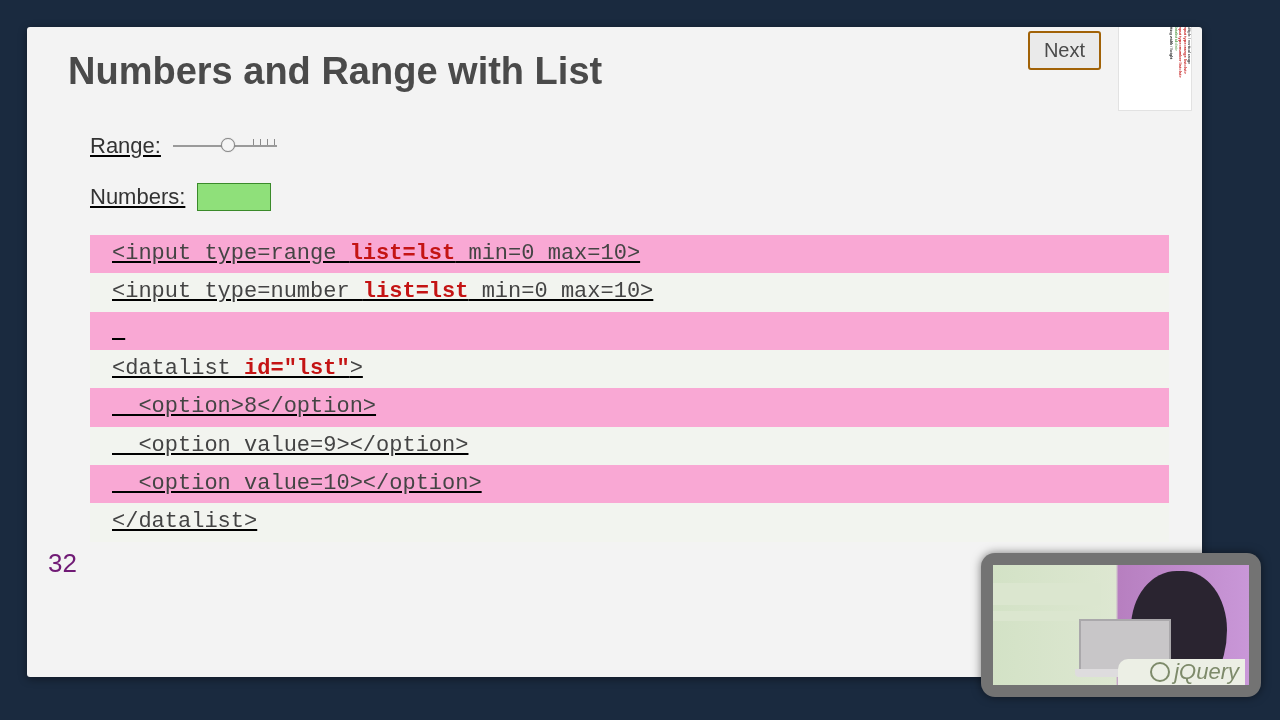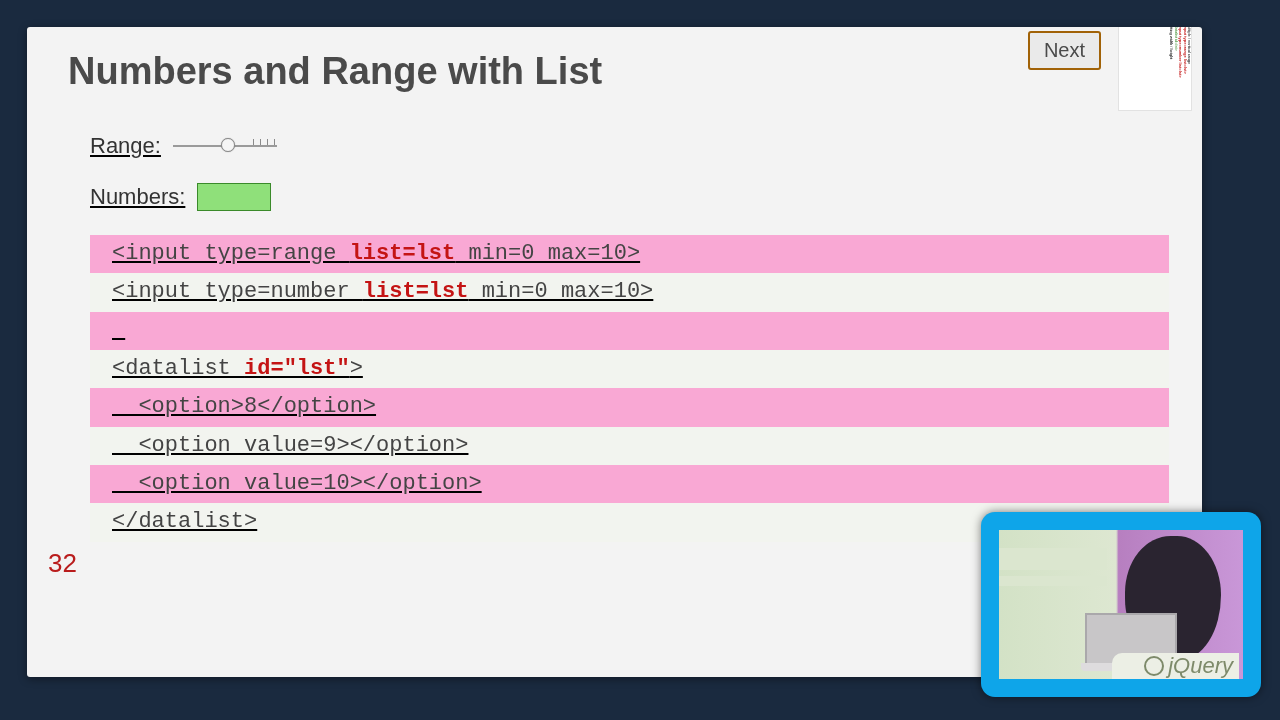--- a/index.html
+++ b/index.html
@@ -94,21 +94,21 @@
     white-space: pre;
     color: #444;
   }
   .code-block .line:nth-child(even){
     background:#f2f4ef;
   }
   .kw { color:#c41414; font-weight:bold; }
   .slide-num {
     position: absolute;
     left: 21px; bottom: 98px;
-    color: #b91c1c;
+    color: #701a75;
     font-size: 26px;
     font-family: "Trebuchet MS", sans-serif;
   }
   .mini-preview {
     position:absolute;
     top:2px; right:2px;
     width:90px; height:74px;
     background:#fff;
     border:1px solid #e2e2e2;
     overflow:hidden;
@@ -116,24 +116,24 @@
     line-height:1.1;
     transform: rotate(90deg);
     transform-origin: center;
   }
   .mini-preview div{ white-space:nowrap; padding:0 1px; }
   .mini-preview .r{ color:#c41414; font-weight:bold; }
   .mini-preview .g{ color:#3a8a2a; }
   .webcam {
     position:absolute;
     right:19px; bottom:23px;
-    width:280px; height:185px;
-    background:#0ea5e9;
+    width:280px; height:144px;
+    background:#737373;
     border-radius:14px;
-    padding:18px;
+    padding:12px;
     box-shadow: 0 0 10px rgba(0,0,0,.5);
   }
   .webcam-inner{
     width:100%; height:100%;
     background: linear-gradient(90deg,#d3e2c6 0%, #dde7d1 48%, #b77fc0 49%, #c997d8 100%);
     position:relative;
     overflow:hidden;
   }
   .webcam-speaker{
     position:absolute; right:22px; top:6px;

